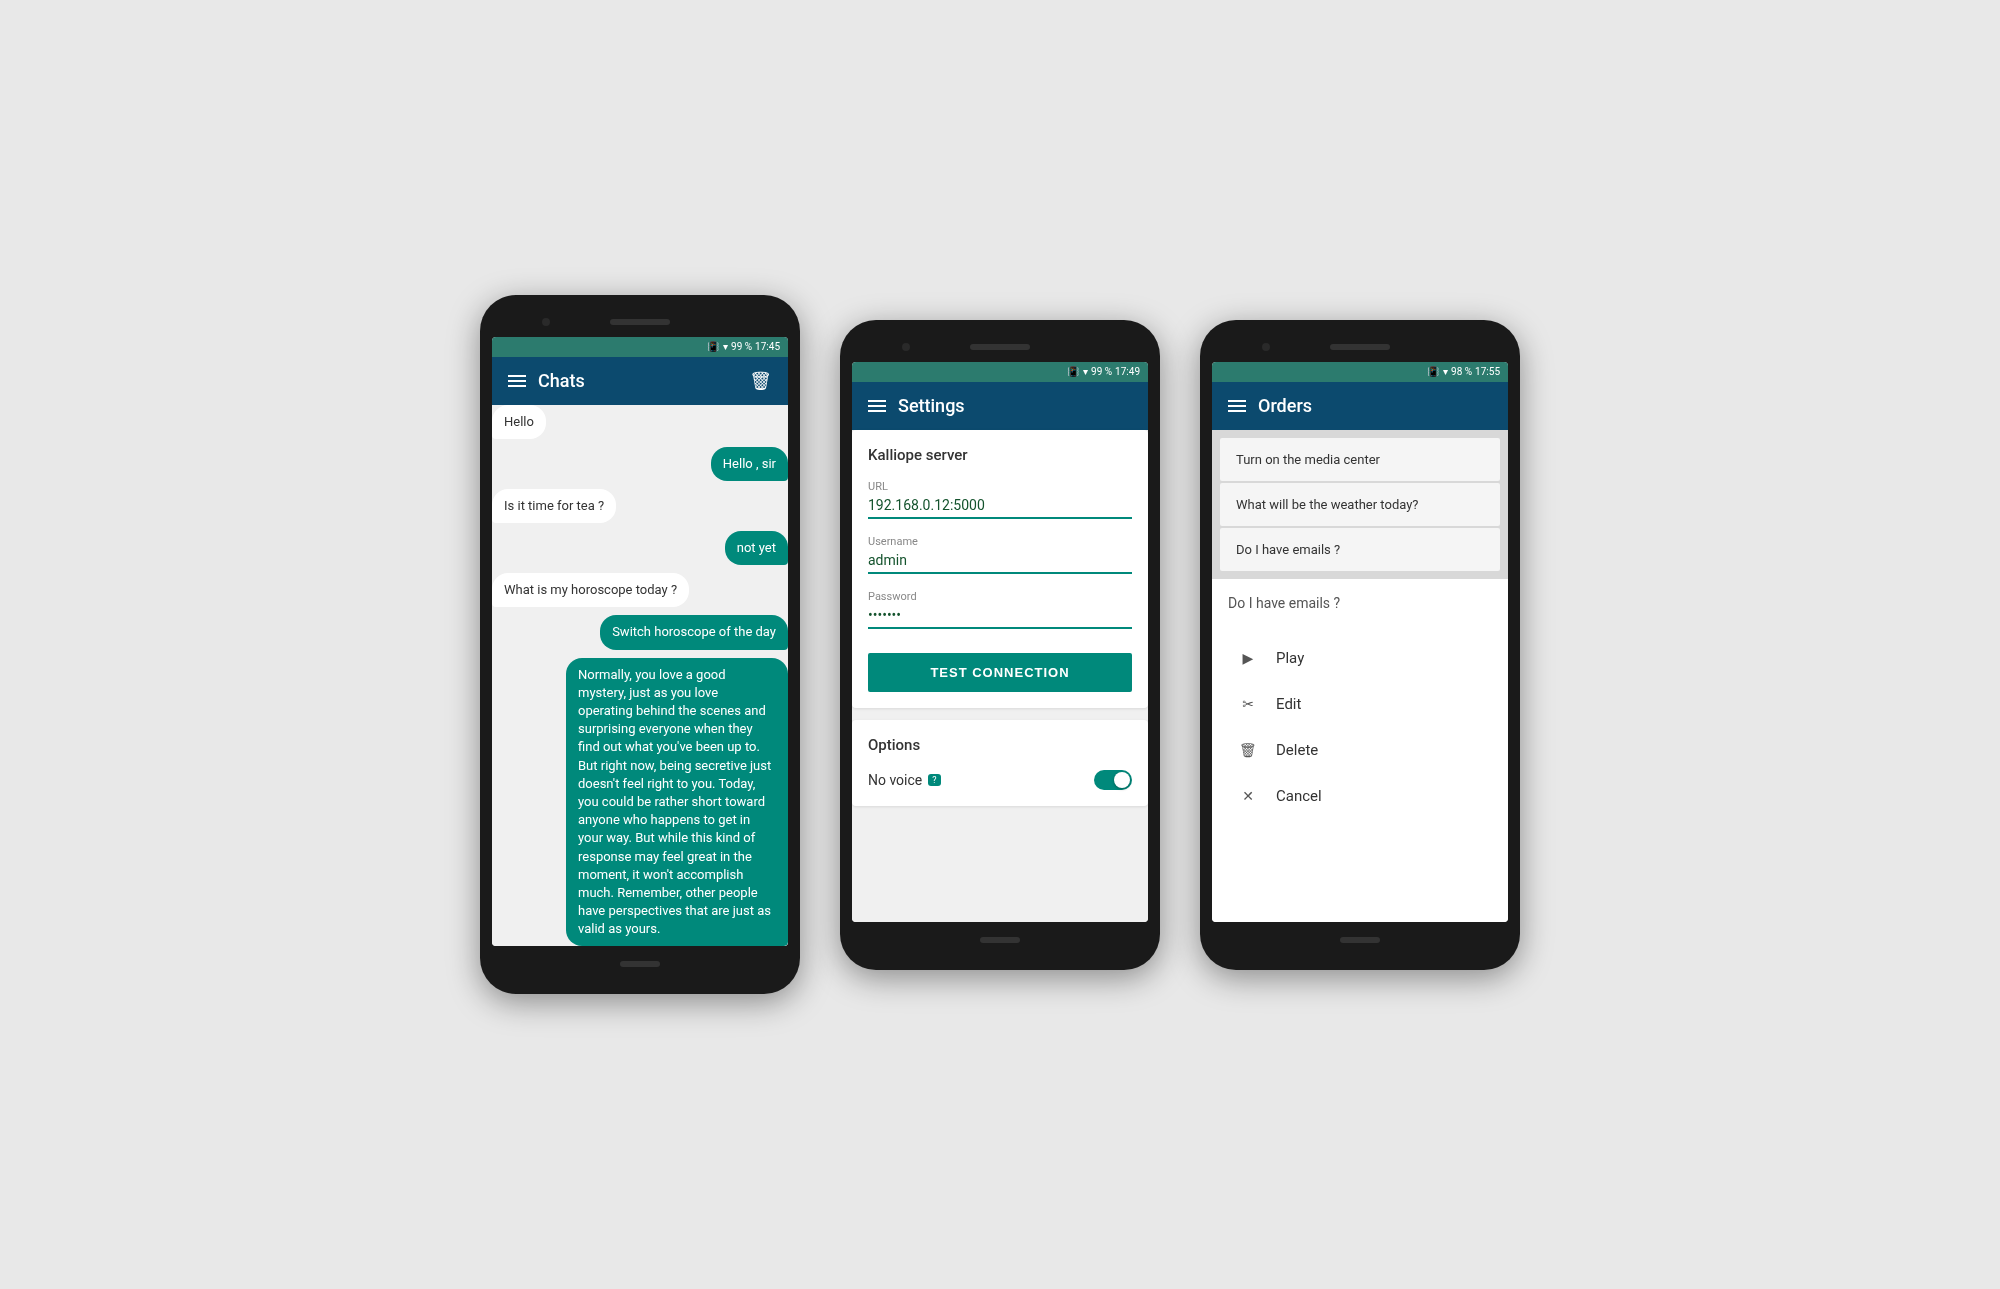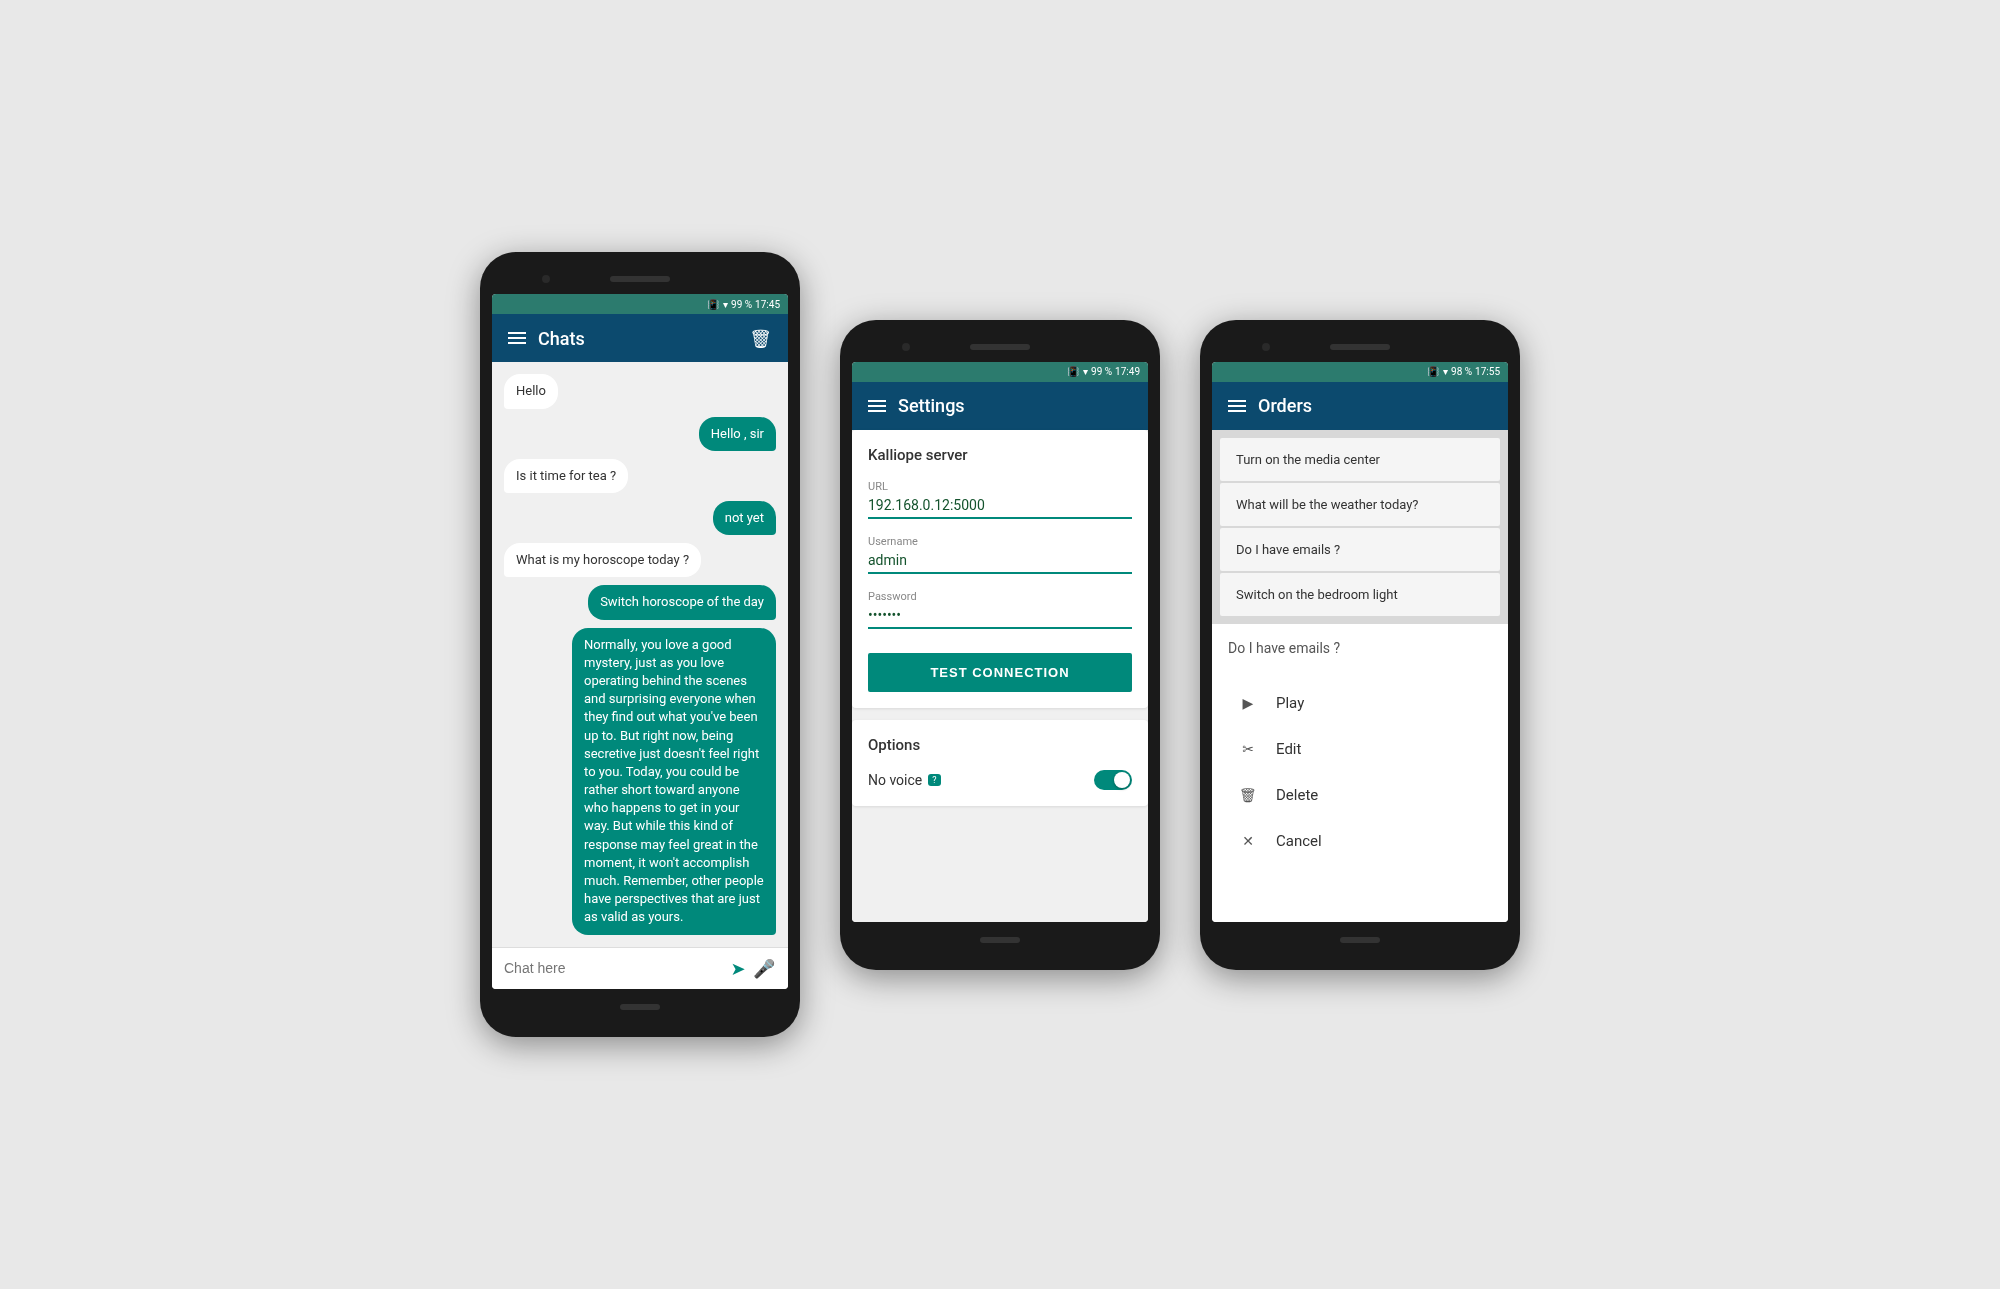--- a/index.html
+++ b/index.html
@@ -114,21 +114,21 @@
     .hamburger-icon span {
       width: 18px;
       height: 2px;
       background: white;
       display: block;
     }
 
     
     .chat-area {
       flex: 1;
-      padding: 12px;
+      padding: 0;
       display: flex;
       flex-direction: column;
       gap: 8px;
       overflow-y: auto;
       background: #f0f0f0;
     }
     .chat-bubble {
       max-width: 75%;
       padding: 8px 12px;
       border-radius: 16px;
@@ -335,25 +335,20 @@
     <div class="chat-area">
       <div class="chat-bubble received">Hello</div>
       <div class="chat-bubble sent">Hello , sir</div>
       <div class="chat-bubble received">Is it time for tea ?</div>
       <div class="chat-bubble sent">not yet</div>
       <div class="chat-bubble received">What is my horoscope today ?</div>
       <div class="chat-bubble sent">Switch horoscope of the day</div>
       <div class="chat-bubble sent">Normally, you love a good mystery, just as you love operating behind the scenes and surprising everyone when they find out what you've been up to. But right now, being secretive just doesn't feel right to you. Today, you could be rather short toward anyone who happens to get in your way. But while this kind of response may feel great in the moment, it won't accomplish much. Remember, other people have perspectives that are just as valid as yours.</div>
     </div>
 
-    <div class="chat-input-area">
-      <input class="chat-input" type="text" placeholder="Chat here" style="">
-      <span class="chat-send-icon">➤</span>
-      <span class="chat-mic-icon">🎤</span>
-    </div>
   </div>
   <div class="phone-bottom">
     <div class="phone-home"></div>
   </div>
 </div>
 
 <div class="phone">
   <div class="phone-top">
     <div class="phone-camera"></div>
     <div class="phone-speaker"></div>
@@ -438,21 +433,20 @@
           <span></span>
           <span></span>
       </div>
       <span class="app-bar-title">Orders</span>
     </div>
 
     <div class="orders-list">
       <div class="order-item">Turn on the media center</div>
       <div class="order-item">What will be the weather today?</div>
       <div class="order-item">Do I have emails ?</div>
-      <div class="order-item">Switch on the bedroom light</div>
     </div>
 
     <div class="order-context-menu">
       <div class="context-title">Do I have emails ?</div>
       <div class="context-action">
         <span class="context-action-icon">▶</span>
         <span>Play</span>
       </div>
       <div class="context-action">
         <span class="context-action-icon">✂</span>

